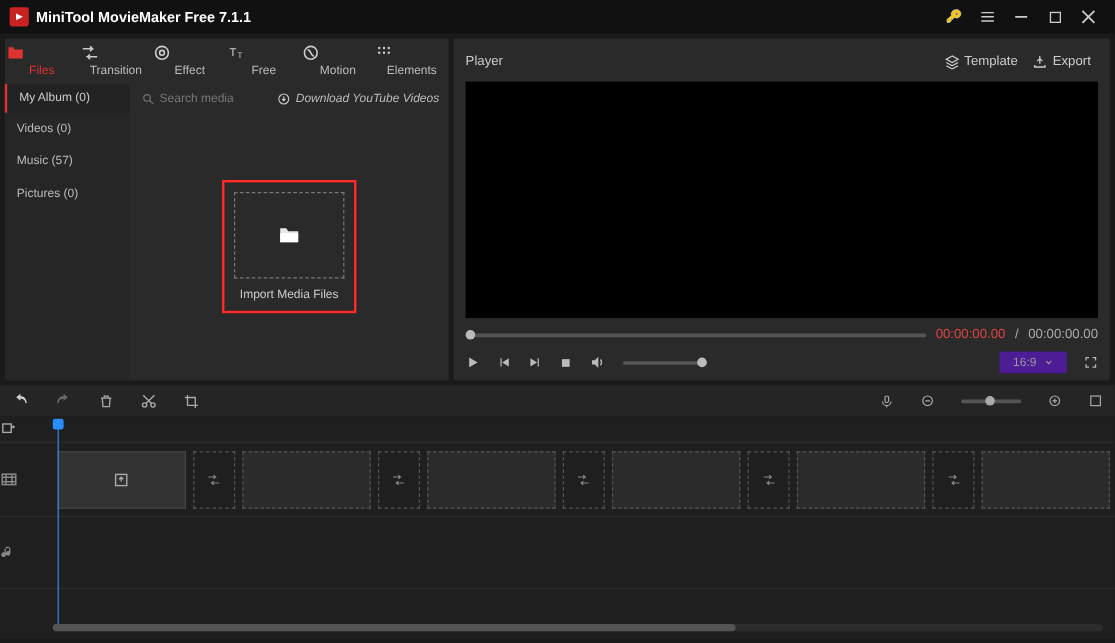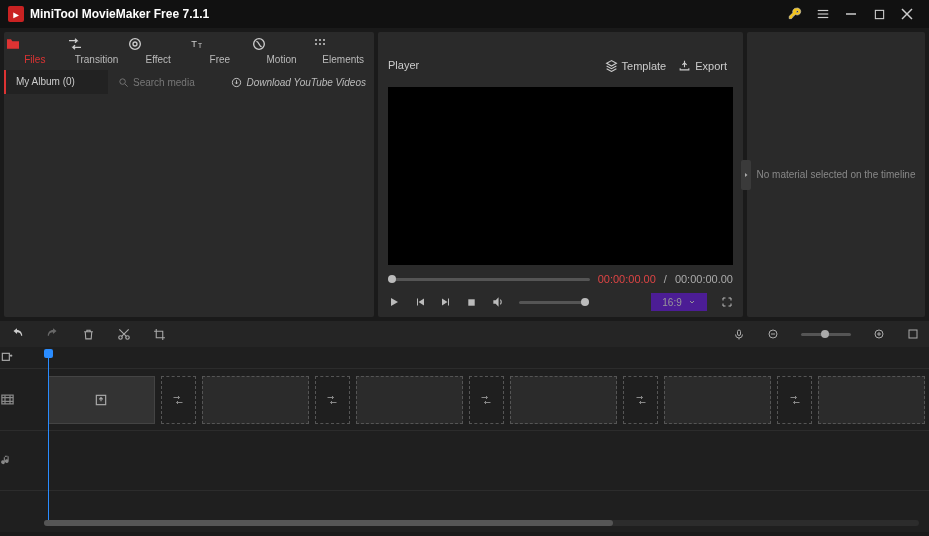--- a/index.html
+++ b/index.html
@@ -22,21 +22,21 @@
   .search { flex: 1; padding-left: 10px; color: #777; display: flex; align-items: center; gap: 4px; }
   .dl { padding: 0 8px; color: #bbb; display: flex; align-items: center; gap: 4px; font-style: italic; }
   .media-body { flex: 1; display: flex; }
   .sidelist { width: 104px; background: #262626; }
   .sidelist div { padding: 8px 10px; font-size: 10px; cursor: pointer; color: #bbb; }
   .import-area { flex: 1; display: flex; align-items: center; justify-content: center; }
   .import-highlight { border: 2px solid #ff2a2a; padding: 8px; text-align: center; }
   .import-drop { border: 1px dashed #777; width: 92px; height: 72px; display: flex; align-items: center; justify-content: center; }
   .import-label { margin-top: 8px; font-size: 10px; color: #ccc; }
   .player-panel { flex: 1; display: flex; flex-direction: column; padding: 8px 10px 6px; }
-  .player-head { display: flex; align-items: flex-start; height: 22px; margin-bottom: 6px; margin-top: 19px; }
+  .player-head { display: flex; align-items: center; height: 22px; margin-bottom: 6px; }
   .player-head .title { flex: 1; font-size: 11px; color: #ccc; }
   .pbtn { display: flex; align-items: center; gap: 4px; font-size: 11px; color: #ccc; cursor: pointer; padding: 0 6px; }
   .preview { flex: 1; background: #000; }
   .progress { margin-top: 8px; display: flex; align-items: center; gap: 8px; }
   .track { flex: 1; height: 3px; background: #555; border-radius: 2px; position: relative; }
   .track .dot { position: absolute; left: 0; top: -3px; width: 8px; height: 8px; background: #bbb; border-radius: 50%; }
   .time-cur { color: #d44; font-size: 11px; }
   .time-dur { color: #aaa; font-size: 11px; }
   .controls { display: flex; align-items: center; gap: 14px; margin-top: 8px; color: #bbb; }
   .controls .spacer { flex: 1; }
@@ -174,20 +174,38 @@
         <span>Search media</span>
       </div>
       <div class="dl ico">
         <svg width="11" height="11" viewBox="0 0 24 24" stroke="#ccc" stroke-width="2" fill="none">
             <circle cx="12" cy="12" r="9"></circle>
             <path d="M12 7v8m-3-3 3 3 3-3"></path>
           </svg>
         <span>Download YouTube Videos</span>
       </div>
     </div>
+    <div class="media-body">
+      <div class="sidelist">
+        <div>Videos (0)</div>
+        <div>Music (57)</div>
+        <div>Pictures (0)</div>
+      </div>
+      <div class="import-area">
+        <div class="import-highlight">
+          <div class="import-drop ico">
+            <svg width="22" height="20" viewBox="0 0 24 24">
+                <path d="M3 5h6l2 3h10v11H3z" fill="#e8e8e8"></path>
+                <rect x="3" y="10" width="18" height="9" fill="#fff"></rect>
+              </svg>
+          </div>
+          <div class="import-label">Import Media Files</div>
+        </div>
+      </div>
+    </div>
   </div>
 
   <div class="panel player-panel">
     <div class="player-head">
       <div class="title">Player</div>
       <div class="pbtn ico">
         <svg width="13" height="13" viewBox="0 0 24 24" fill="#ccc">
             <path d="M12 3 3 8l9 5 9-5zM3 13l9 5 9-5M3 18l9 5 9-5" fill="none" stroke="#ccc" stroke-width="2"></path>
           </svg>
         <span>Template</span>
@@ -246,28 +264,20 @@
           </svg>
       </div>
       <span class="ico">
           <svg width="12" height="12" viewBox="0 0 24 24" stroke="#bbb" stroke-width="2" fill="none">
             <path d="M4 9V4h5M20 9V4h-5M4 15v5h5M20 15v5h-5"></path>
           </svg>
         </span>
     </div>
   </div>
 
-  <div class="panel side-panel">
-    <div class="side-tab">
-      <svg width="6" height="10" viewBox="0 0 24 24" fill="#aaa">
-          <path d="M8 4l10 8-10 8z"></path>
-        </svg>
-    </div>
-    <div>No material selected on the timeline</div>
-  </div>
 </div>
 
 <div class="timeline-toolbar">
   <span class="ico">
       <svg width="14" height="14" viewBox="0 0 24 24" fill="#ccc">
         <path d="M12 5V2L6 7l6 5V9c4 0 7 2 7 6h2c0-6-4-10-9-10z"></path>
       </svg>
     </span>
   <span class="ico" style="opacity:.4">
       <svg width="14" height="14" viewBox="0 0 24 24" fill="#ccc">

